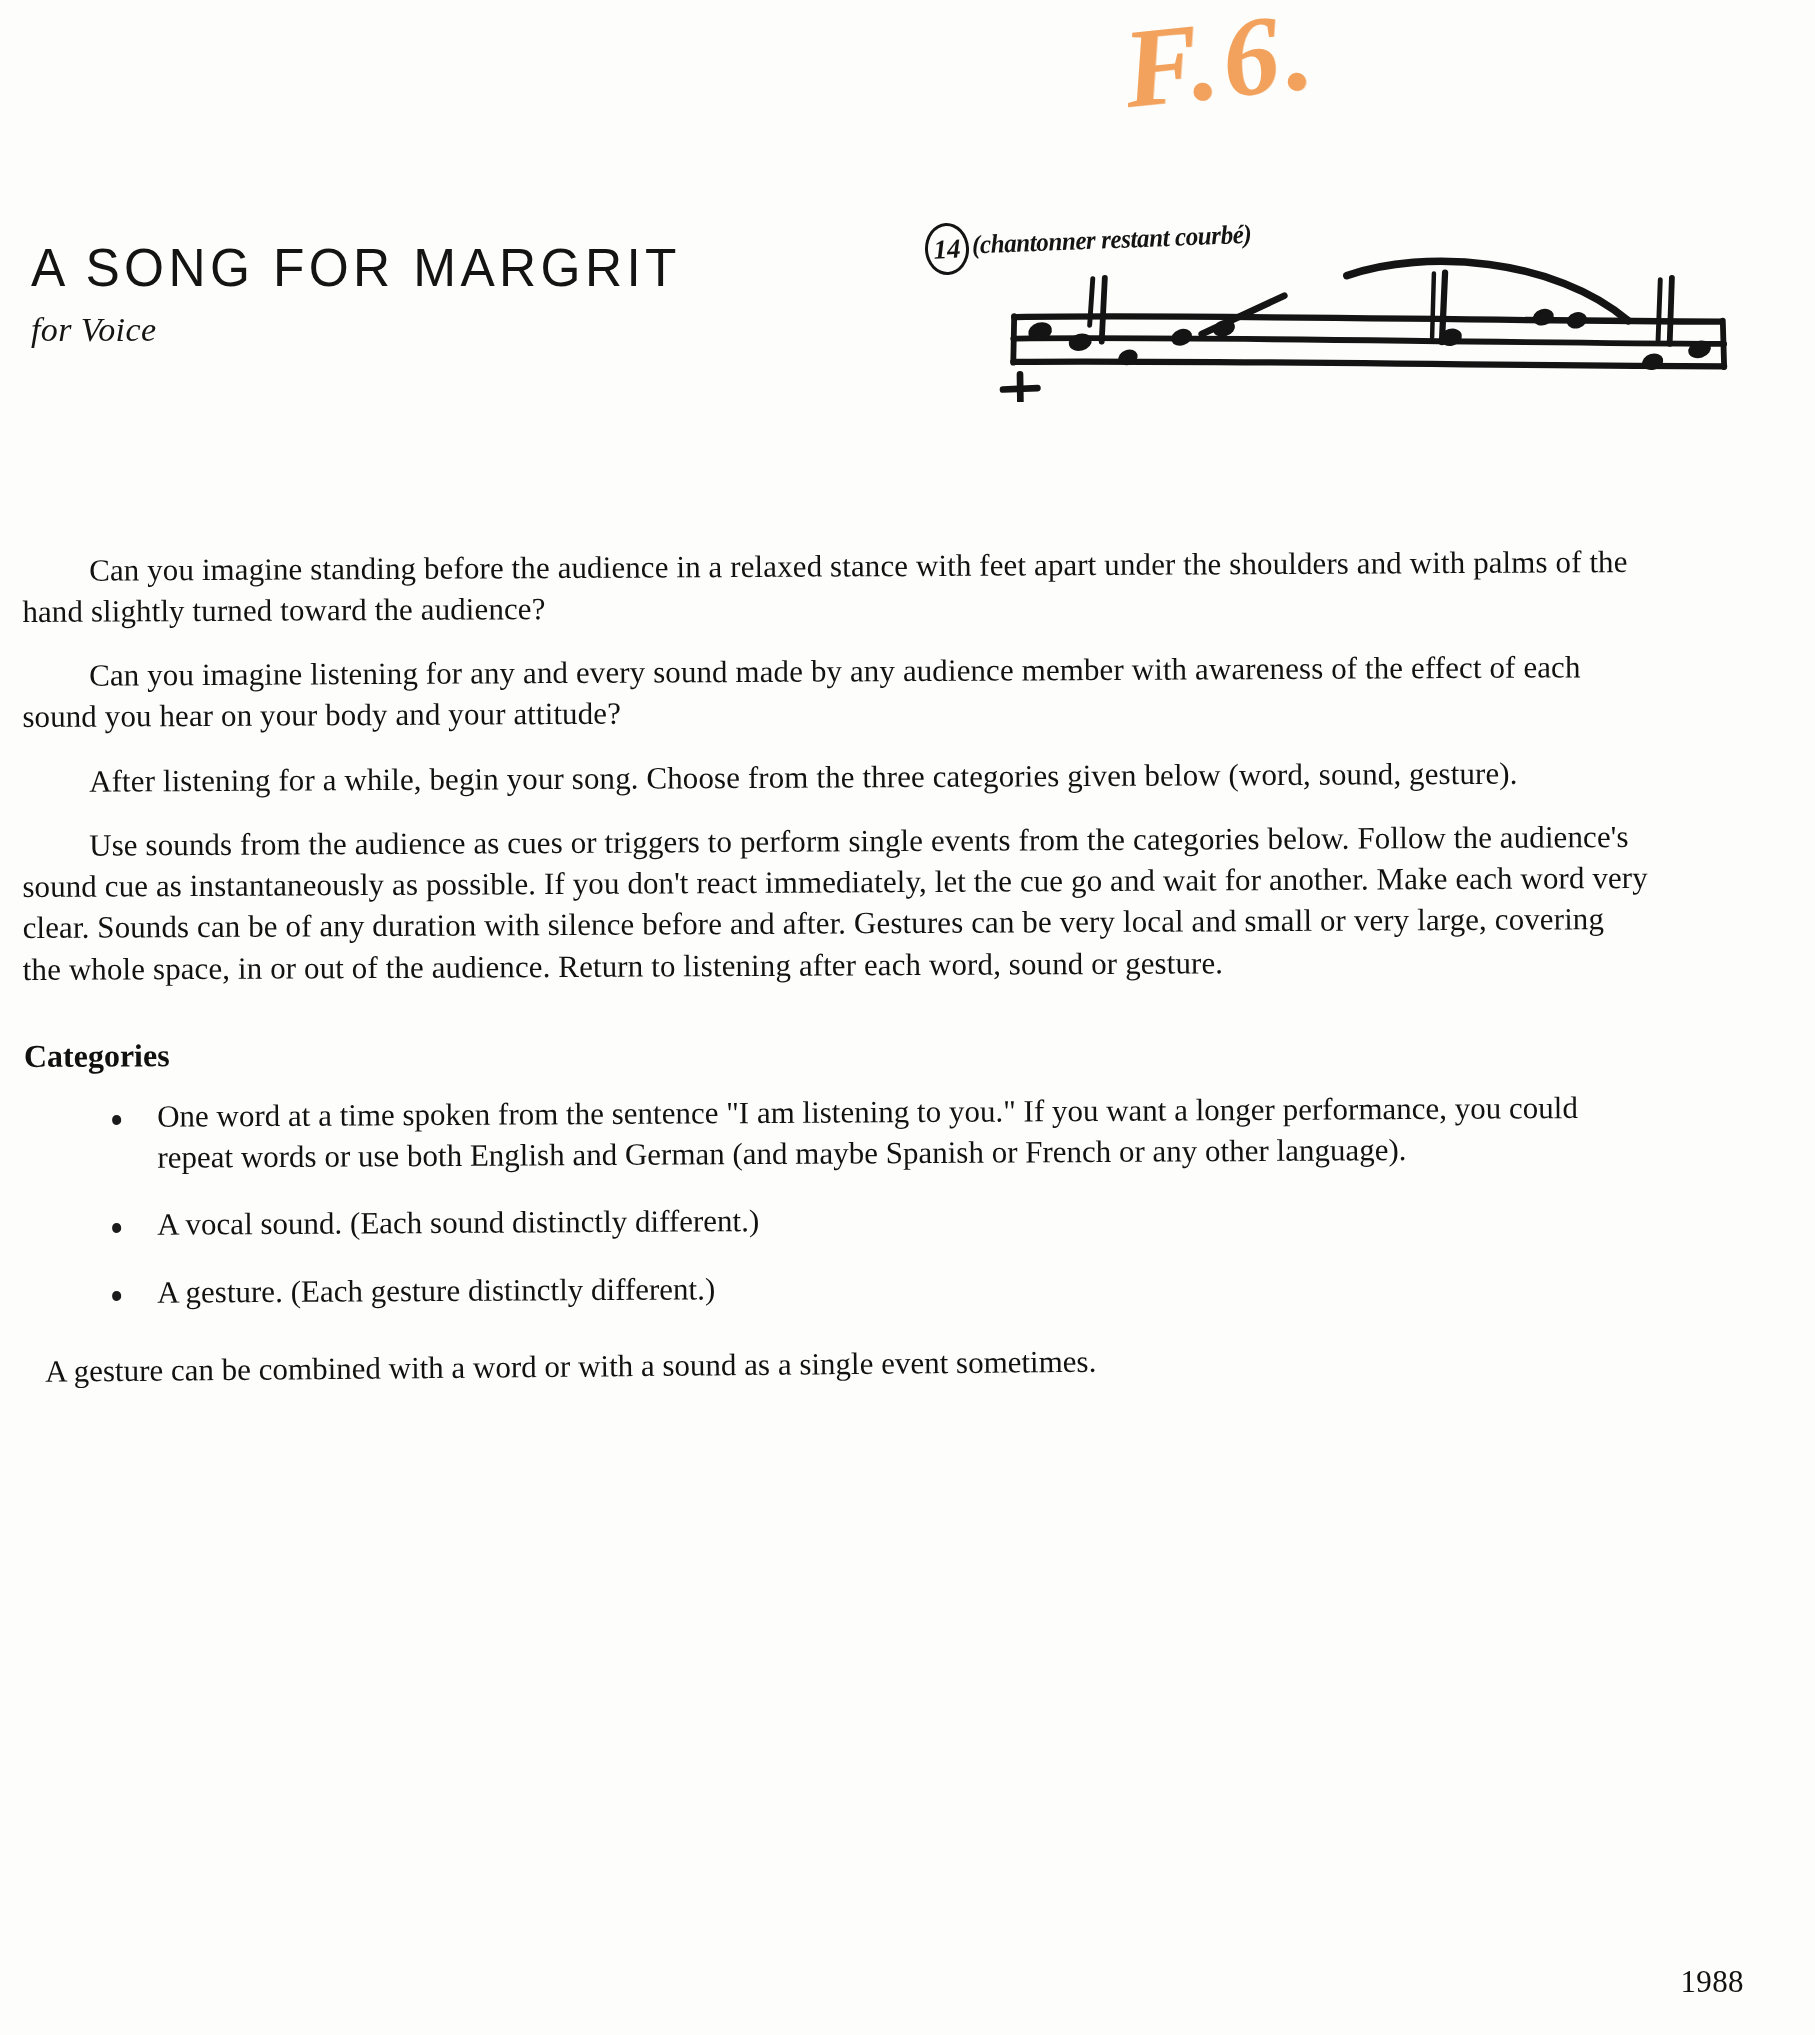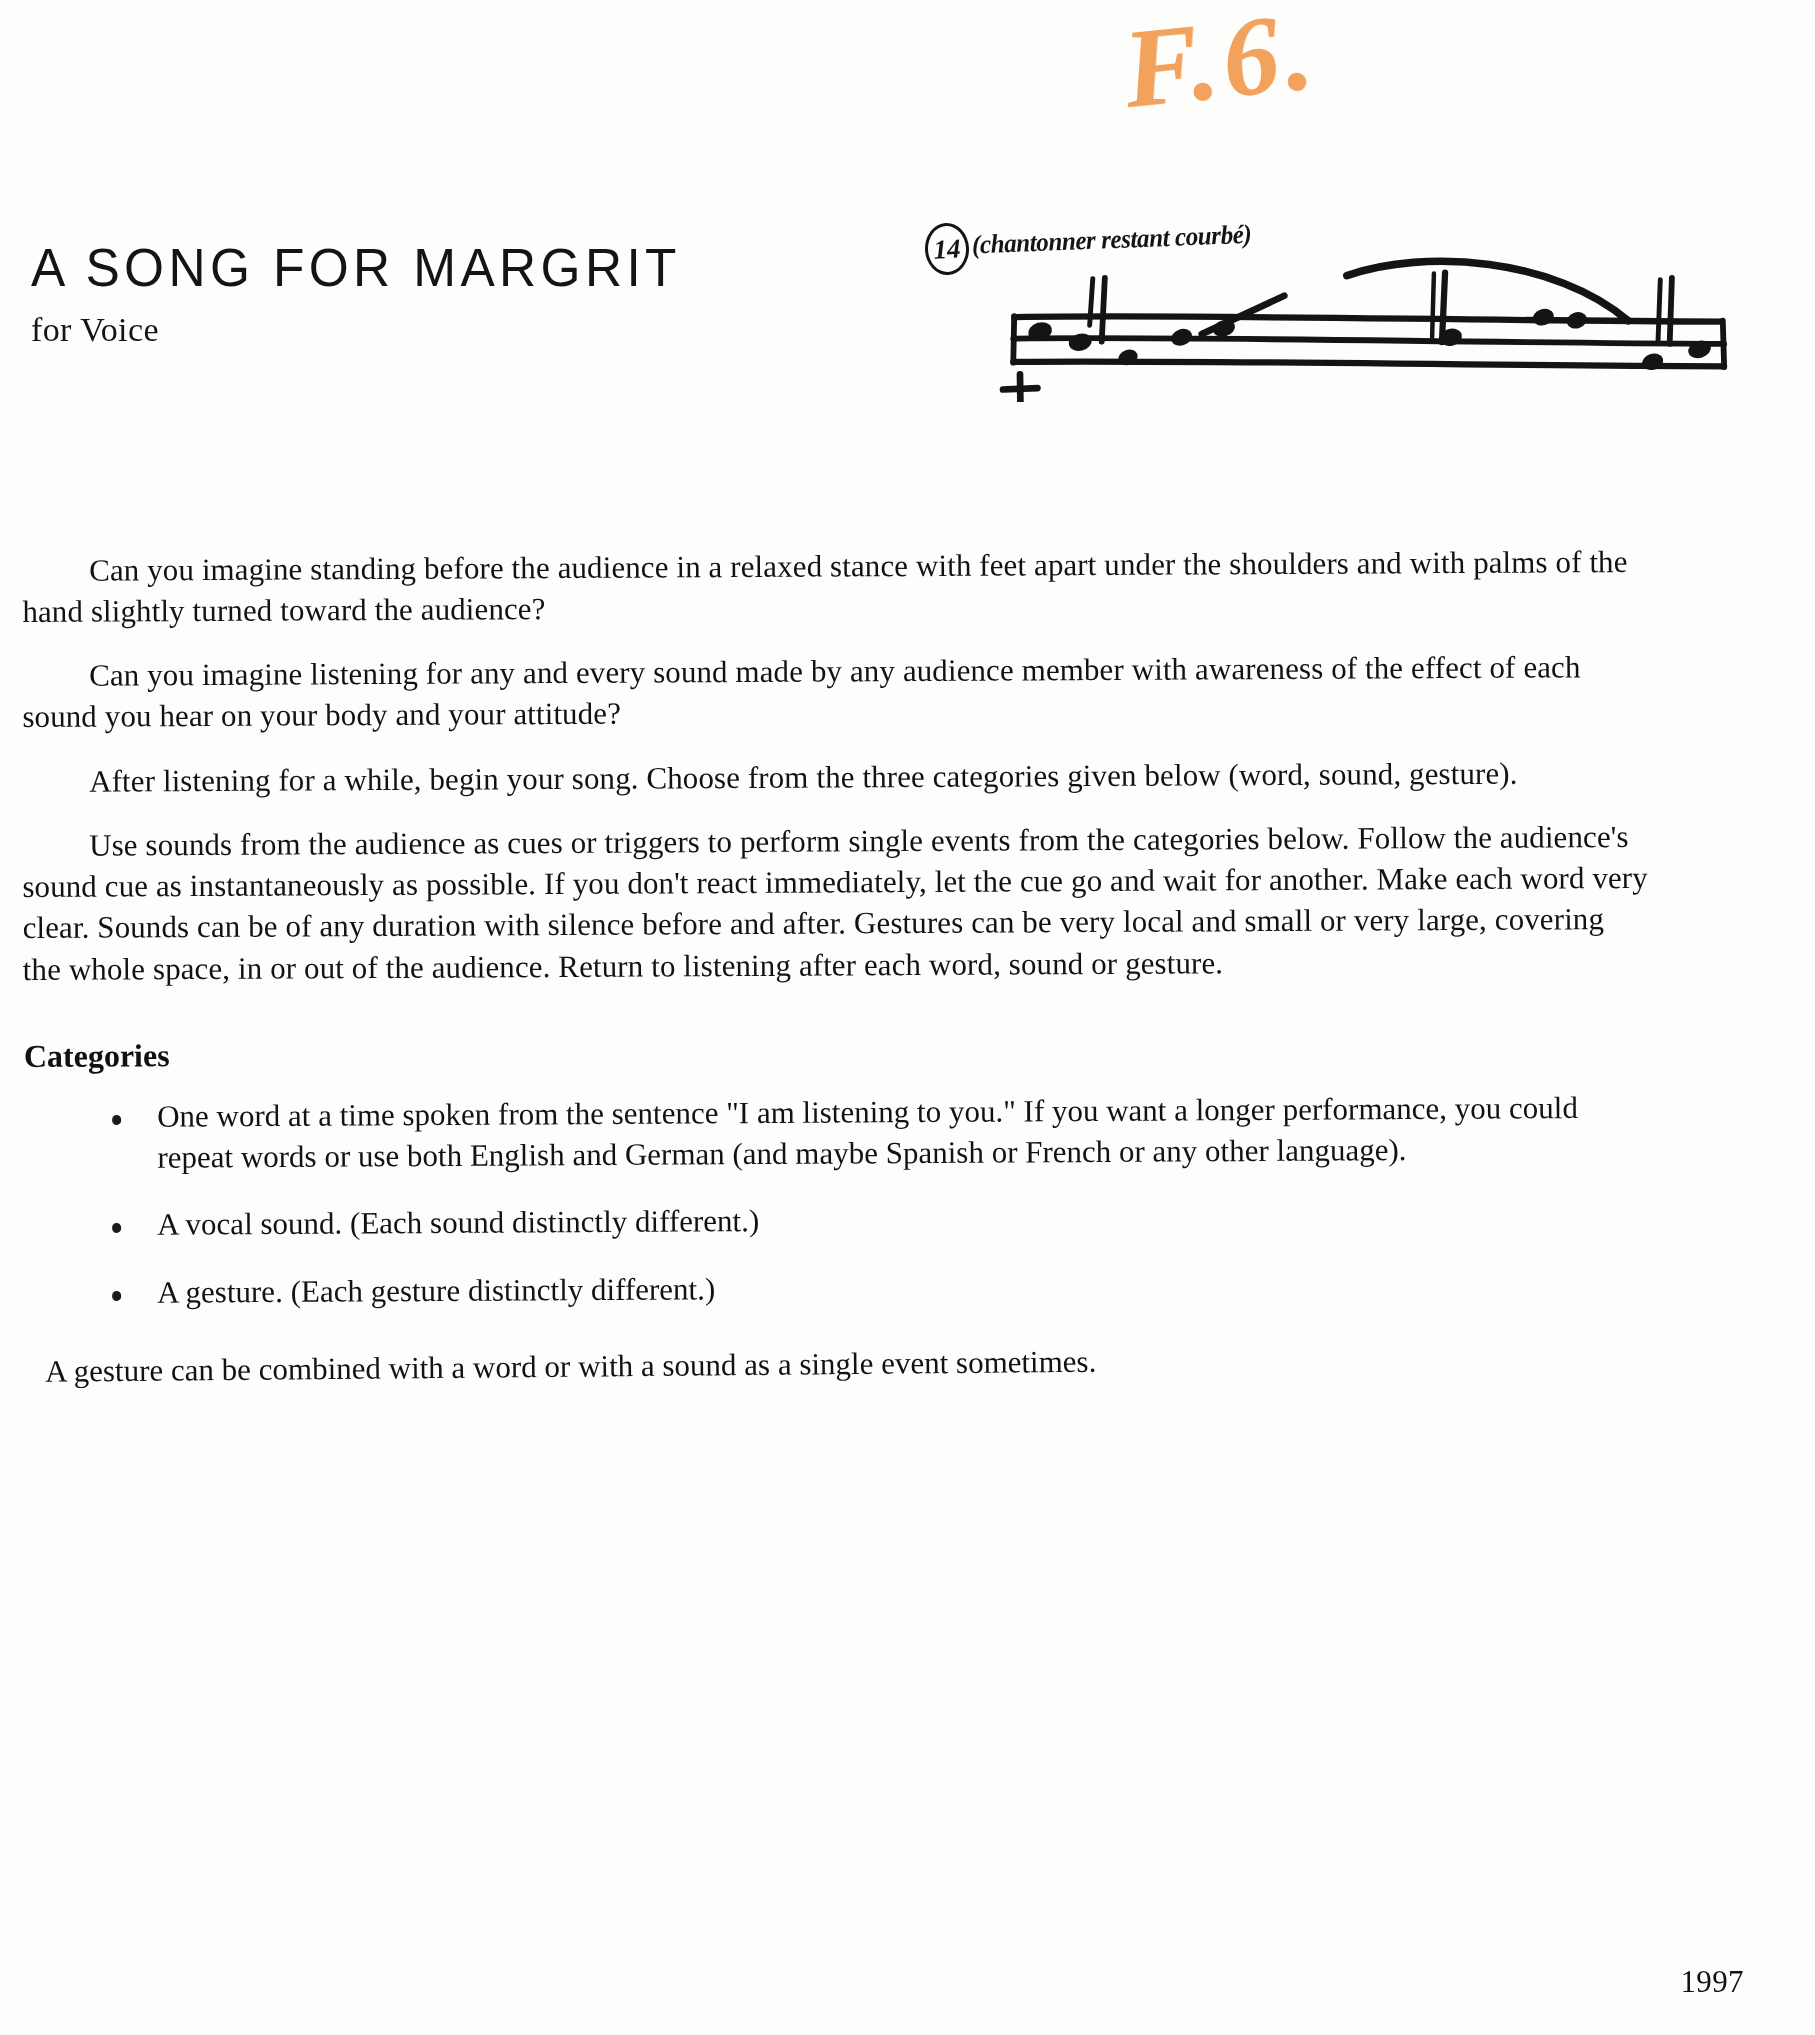--- a/index.html
+++ b/index.html
@@ -47,20 +47,21 @@
     line-height: 1.0;
     color: #141414;
     white-space: nowrap;
     transform: scaleX(0.97);
     transform-origin: left center;
   }
 
   .doc-subtitle {
     margin-top: 17px;
     font-family: "Liberation Serif", "DejaVu Serif", serif;
+    font-style: italic;
     font-size: 34px;
     color: #151515;
     letter-spacing: 0.4px;
   }
 
   
   .marker-annotation {
     position: absolute;
     left: 1130px;
     top: 13.4px;
@@ -287,16 +288,16 @@
       </li>
       <li class="bullet-item">
         <span class="dot"></span>
         <span>A gesture. (Each gesture distinctly different.)</span>
       </li>
     </ul>
 
     <p class="closing-para">A gesture can be combined with a word or with a sound as a single event sometimes.</p>
   </div>
 
-  <div class="year">1997</div>
+  <div class="year">1988</div>
 
 </div>
 
 
 </body></html>

